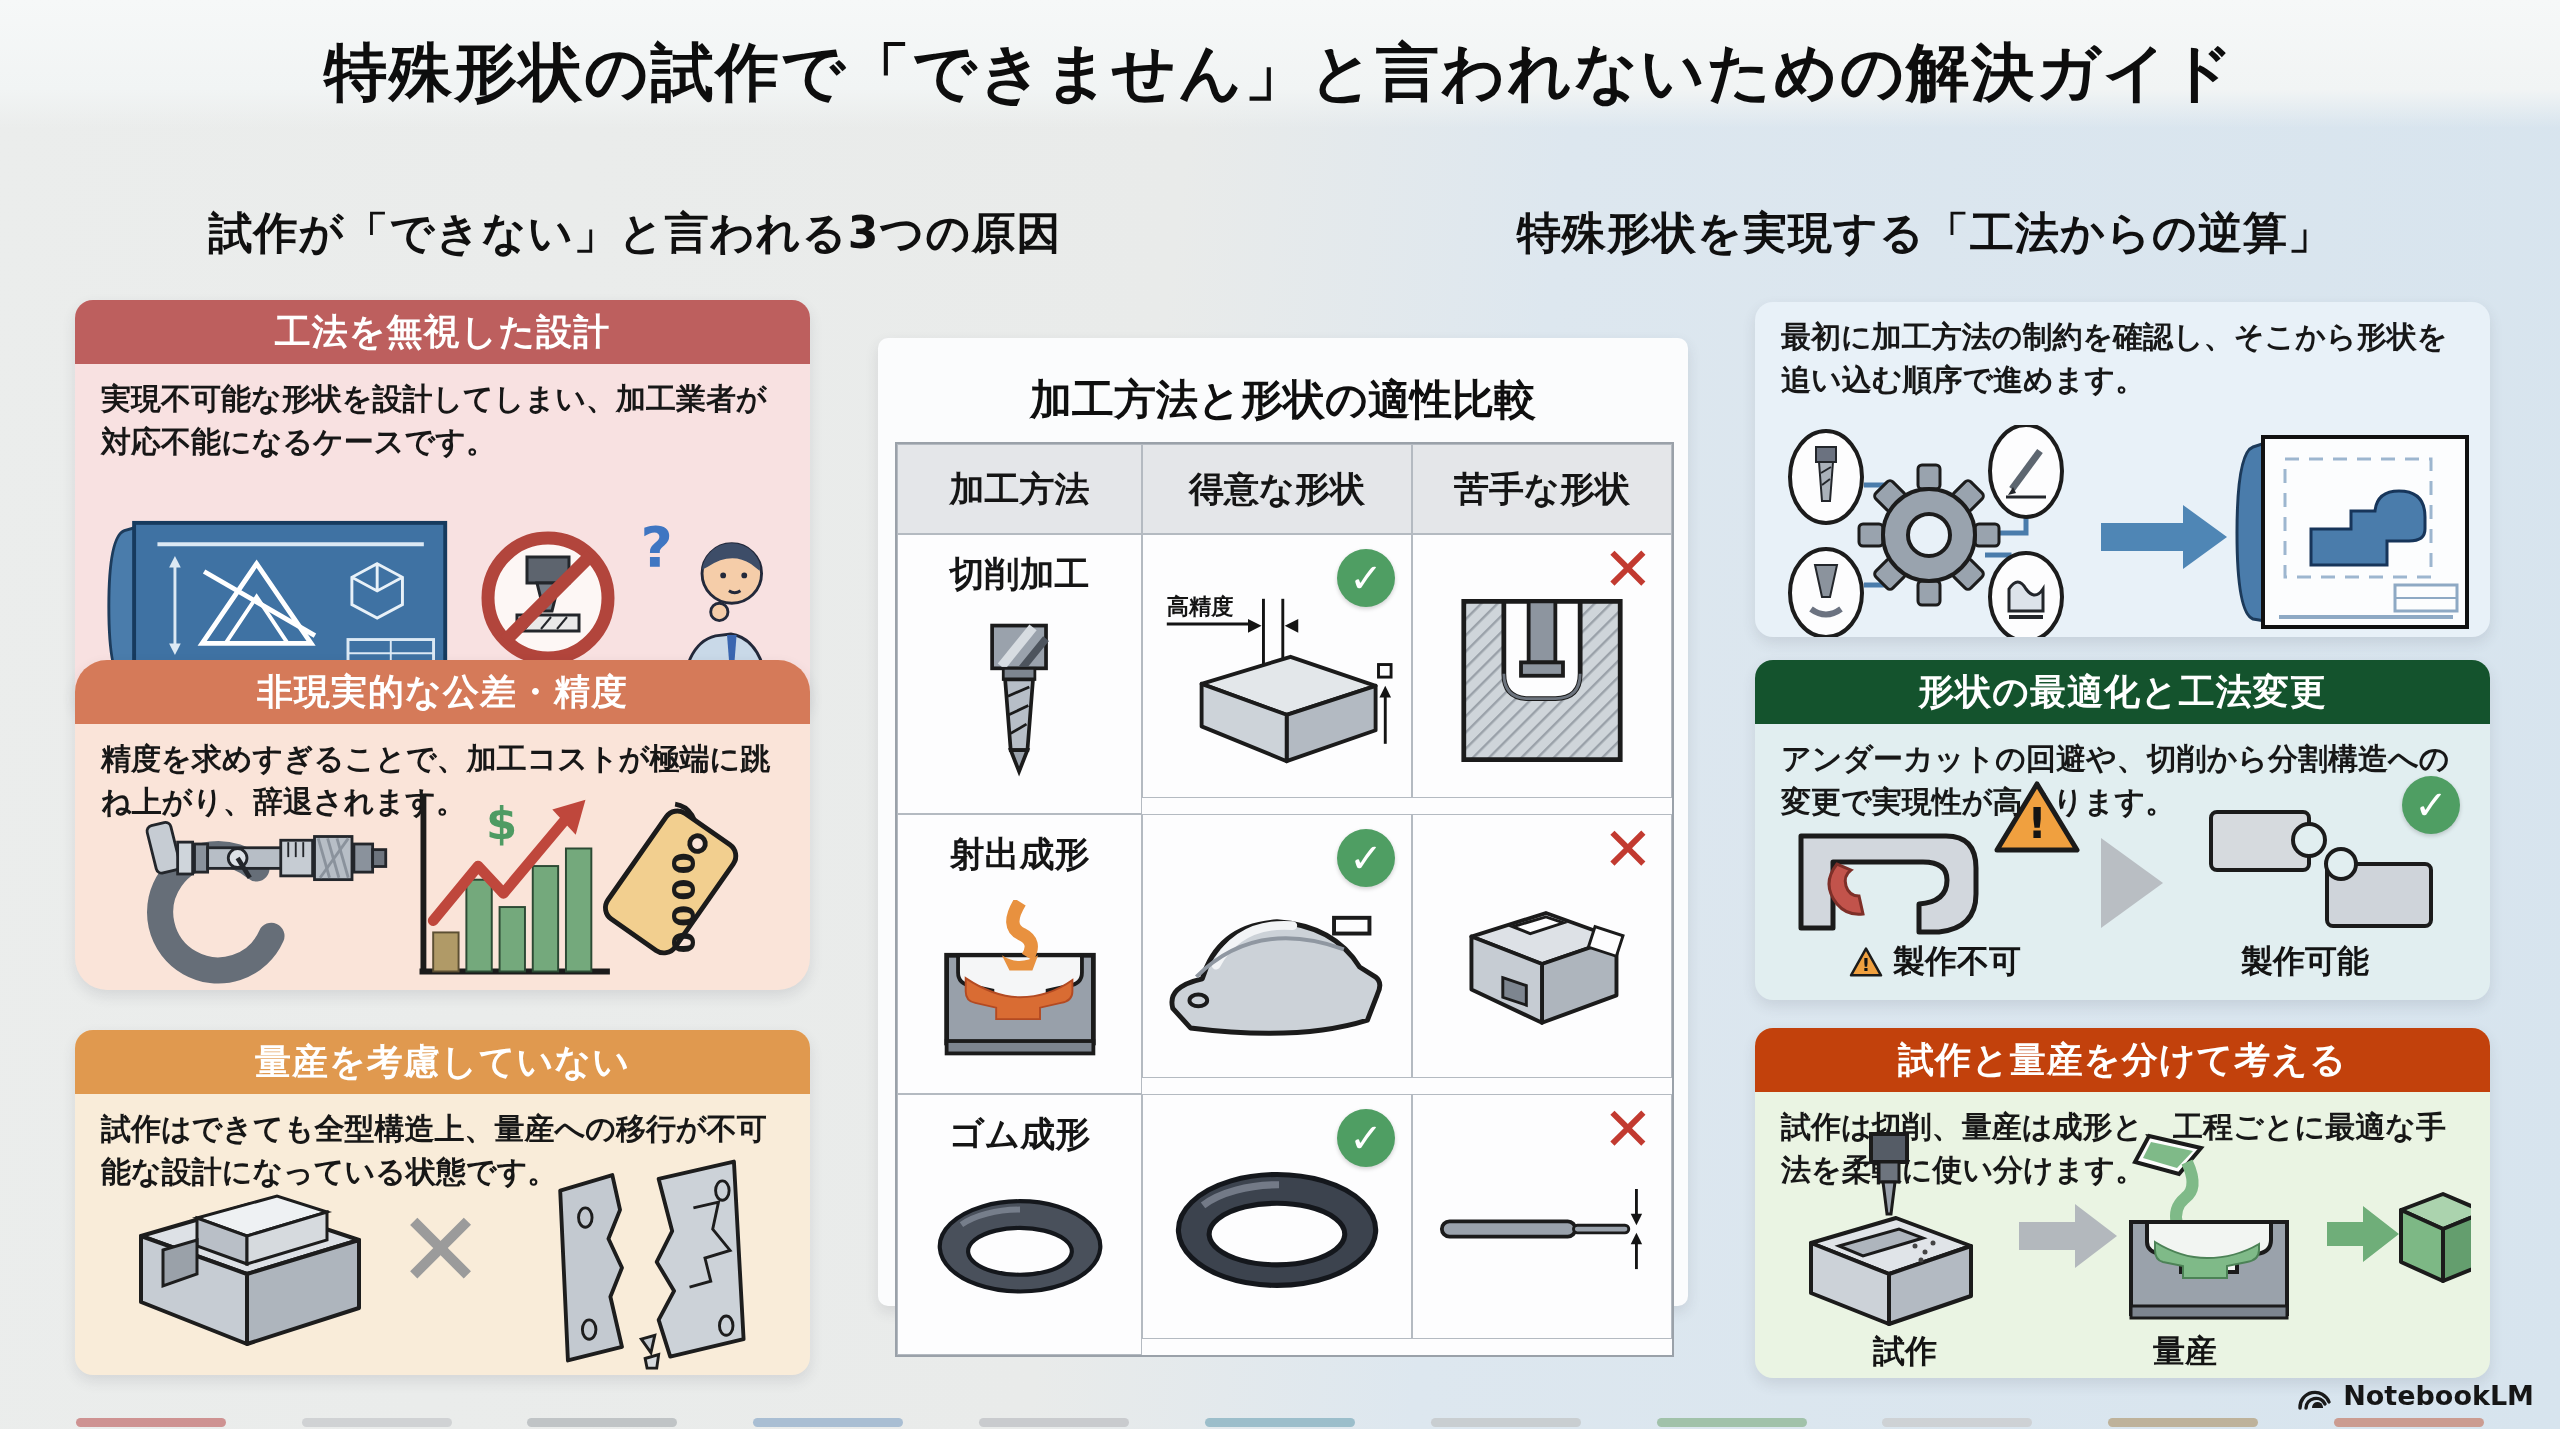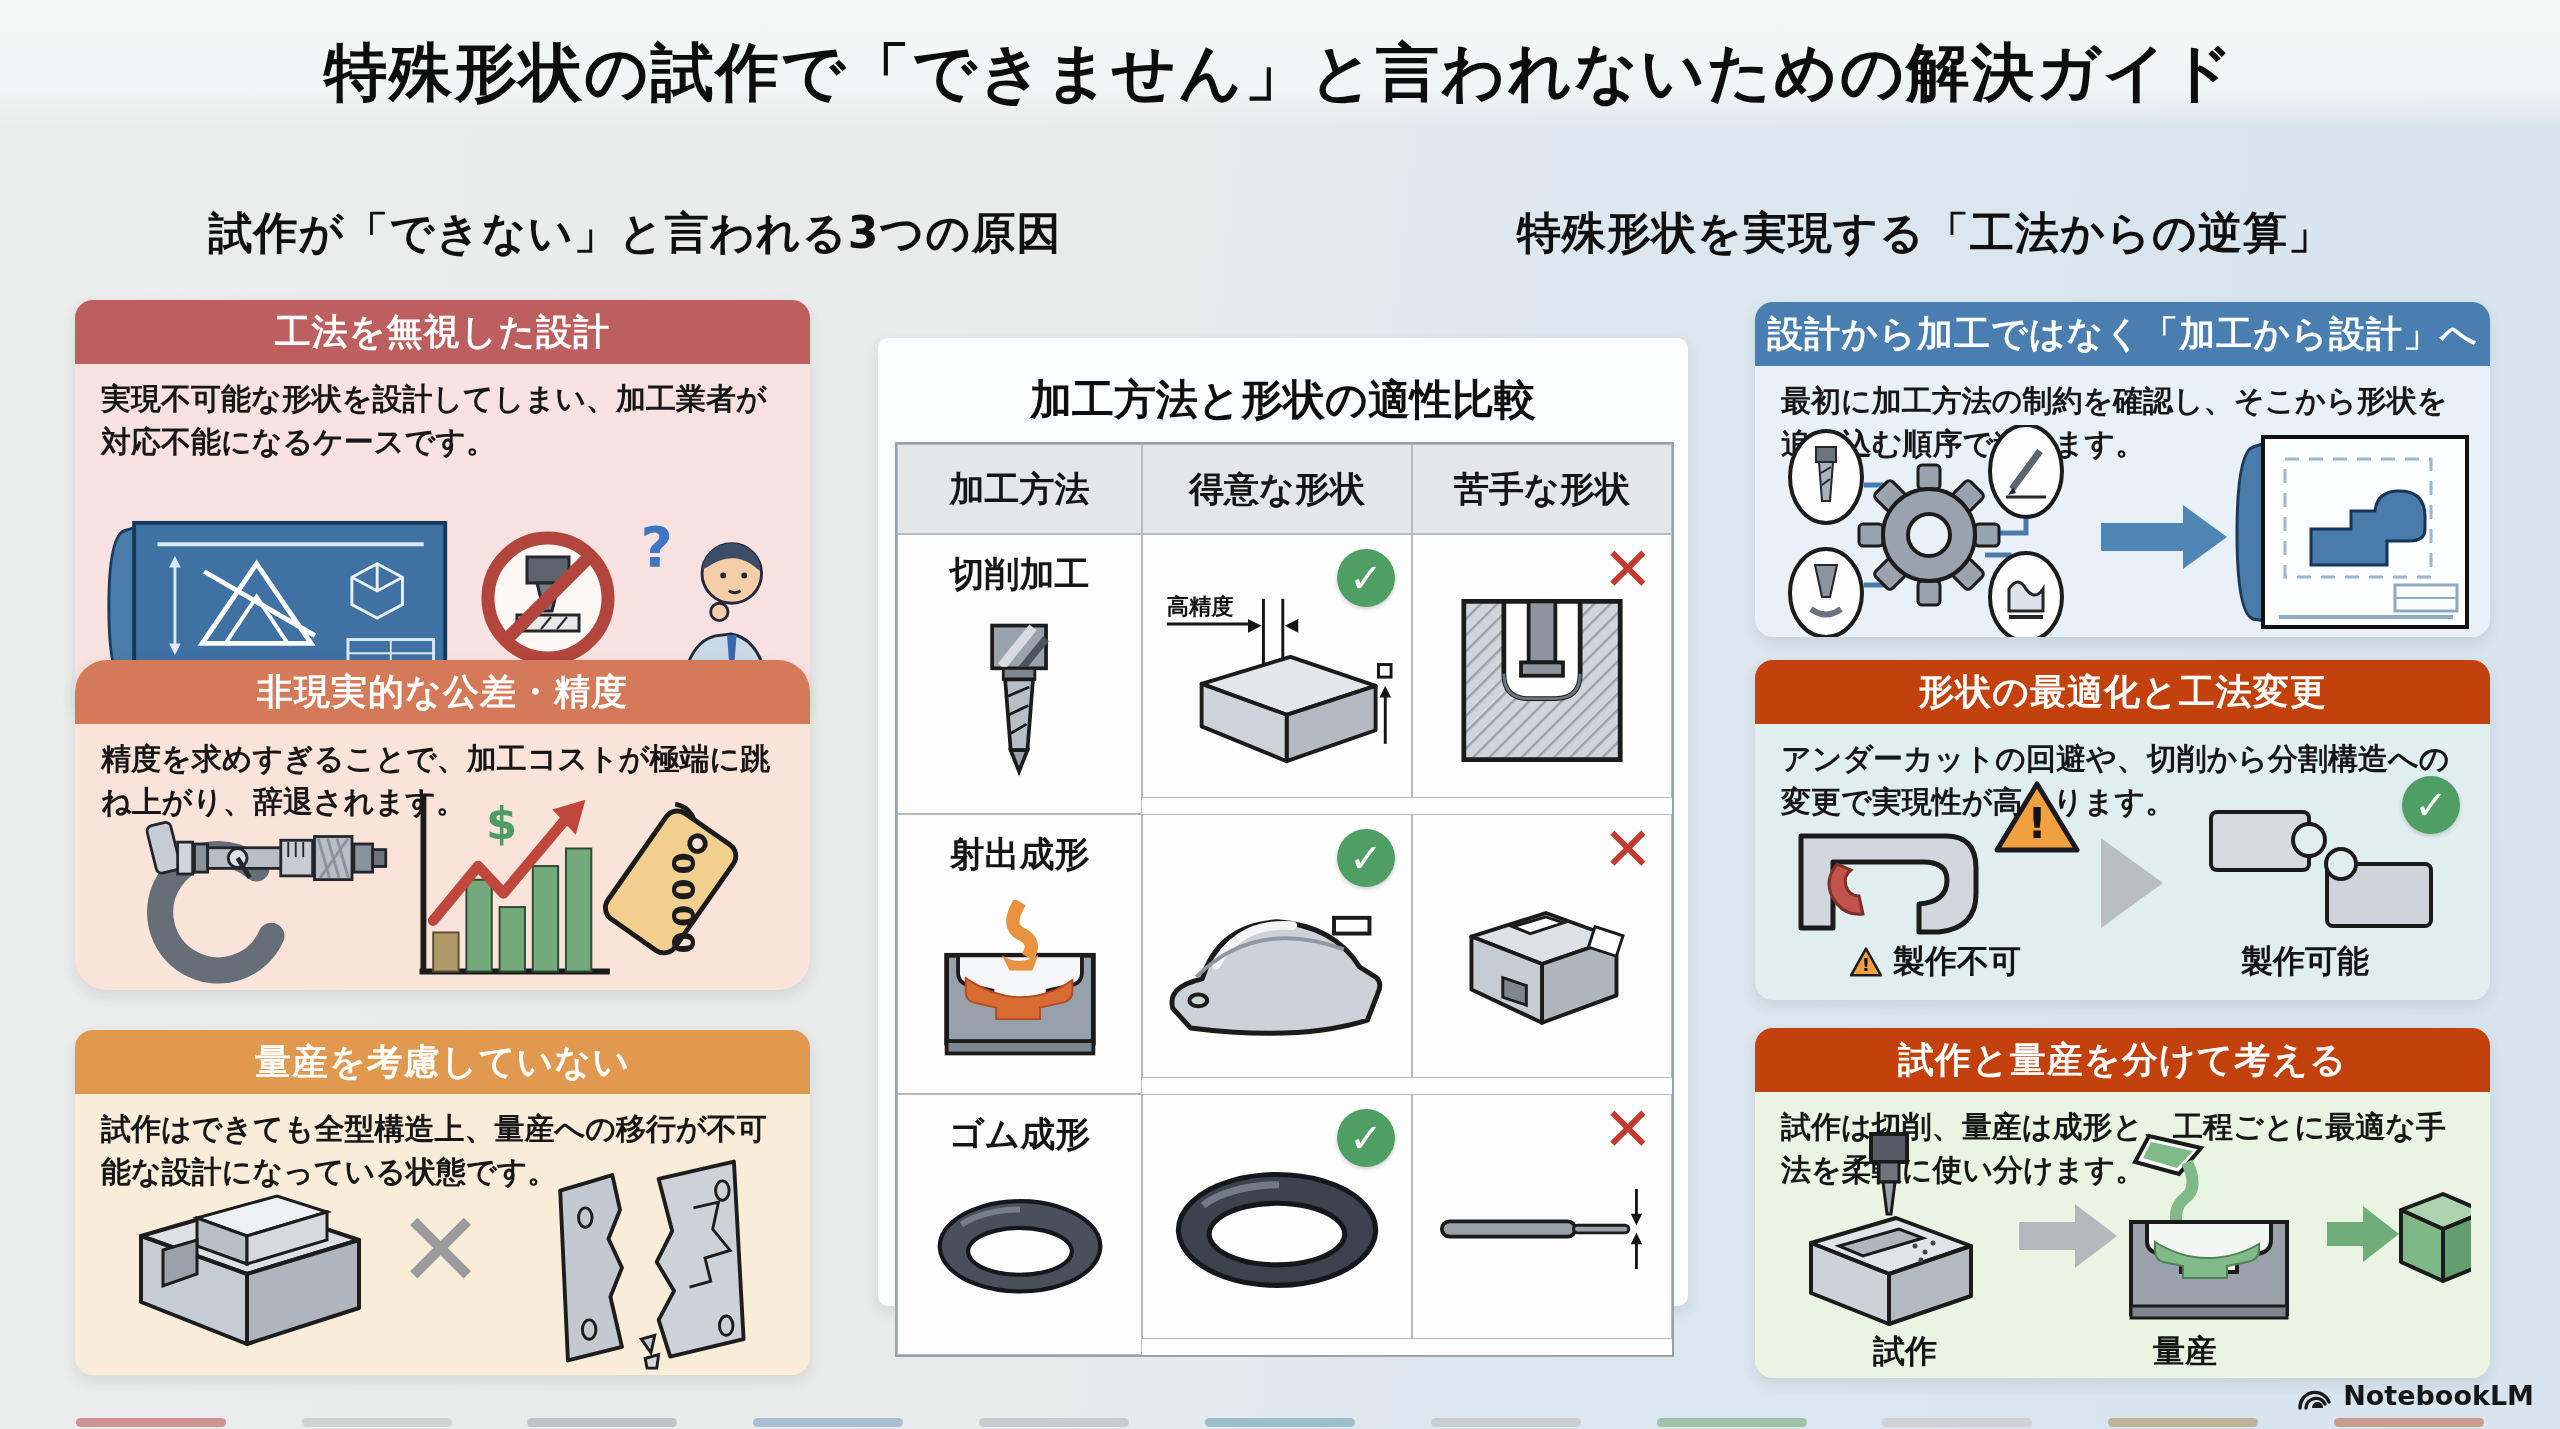--- a/index.html
+++ b/index.html
@@ -25,21 +25,21 @@
 
   #card-l1{left:75px;top:300px;height:414px;background:#f8e1e1;}
   #card-l1 .card-header{background:#bd5f5e;}
   #card-l2{left:75px;top:660px;height:330px;background:#fae4d9;border-radius:32px;}
   #card-l2 .card-header{background:#d57a59;}
   #card-l3{left:75px;top:1030px;height:345px;background:#f9ecd9;}
   #card-l3 .card-header{background:#e0994f;}
   #card-r1{left:1755px;top:302px;height:335px;background:#e8f1f8;}
   #card-r1 .card-header{background:#4a7eb0;}
   #card-r2{left:1755px;top:660px;height:340px;background:#e1eef0;}
-  #card-r2 .card-header{background:#c2410c;}
+  #card-r2 .card-header{background:#14532d;}
   #card-r3{left:1755px;top:1028px;height:350px;background:#eaf4e3;}
   #card-r3 .card-header{background:#c2410c;}
 
   
   .cmp-card{position:absolute;left:878px;top:338px;width:810px;height:968px;
     background:#fbfcfd;border-radius:10px;box-shadow:0 6px 14px rgba(60,60,70,.12);}
   .cmp-title{position:absolute;top:34px;left:0;width:810px;text-align:center;
     font-size:42px;font-weight:800;color:#0f0f0f;}
   .cmp-table{position:absolute;left:17px;top:104px;width:775px;display:grid;
     grid-template-columns:245px 270px 260px;border:2px solid #9aa1a9;background:#fdfdfe;}
@@ -306,21 +306,20 @@
           <line x1="214" y1="22" x2="214" y2="54" stroke="#141414" stroke-width="3"></line>
           <polygon points="214,60 208,48 220,48" fill="#141414"></polygon>
           <line x1="214" y1="106" x2="214" y2="74" stroke="#141414" stroke-width="3"></line>
           <polygon points="214,68 208,80 220,80" fill="#141414"></polygon>
         </svg>
       </div>
     </div>
   </div>
 
   <div class="card" id="card-r1">
-    <div class="card-header">設計から加工ではなく「加工から設計」へ</div>
     <div class="card-text">最初に加工方法の制約を確認し、そこから形状を追い込む順序で進めます。</div>
     <div class="illus" style="height:212px;">
       <svg class="abs" style="left:16px;top:0;" width="700" height="212" viewBox="0 0 700 212">
         <path d="M93,60 h26 v18 M255,92 v16 h-26 M93,160 h26 v-16 M214,130 h24 v22" fill="none" stroke="#4a7cab" stroke-width="5"></path>
         <ellipse cx="55" cy="52" rx="36" ry="46" fill="#fdfdfe" stroke="#1c1c1c" stroke-width="4"></ellipse>
         <g transform="translate(55,52)">
           <rect x="-10" y="-30" width="20" height="15" fill="#6b7280" stroke="#23262b" stroke-width="2"></rect>
           <polygon points="-7,-15 7,-15 4,24 -4,24" fill="#aab1ba" stroke="#23262b" stroke-width="2"></polygon>
           <line x1="-5" y1="-4" x2="5" y2="-10" stroke="#23262b" stroke-width="2"></line>
           <line x1="-4" y1="8" x2="4" y2="2" stroke="#23262b" stroke-width="2"></line>

